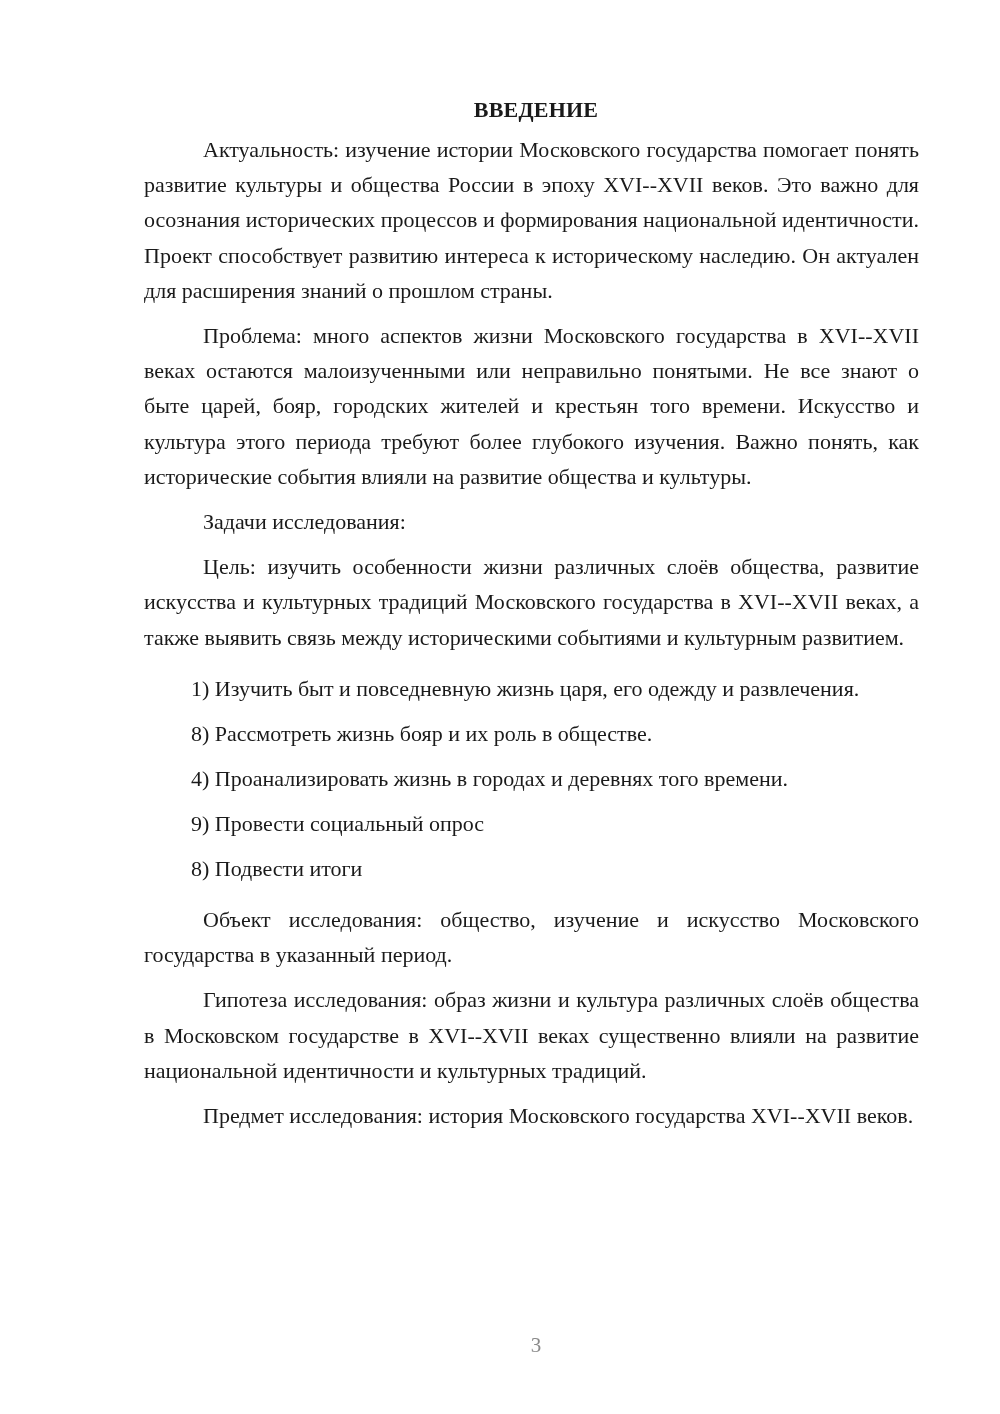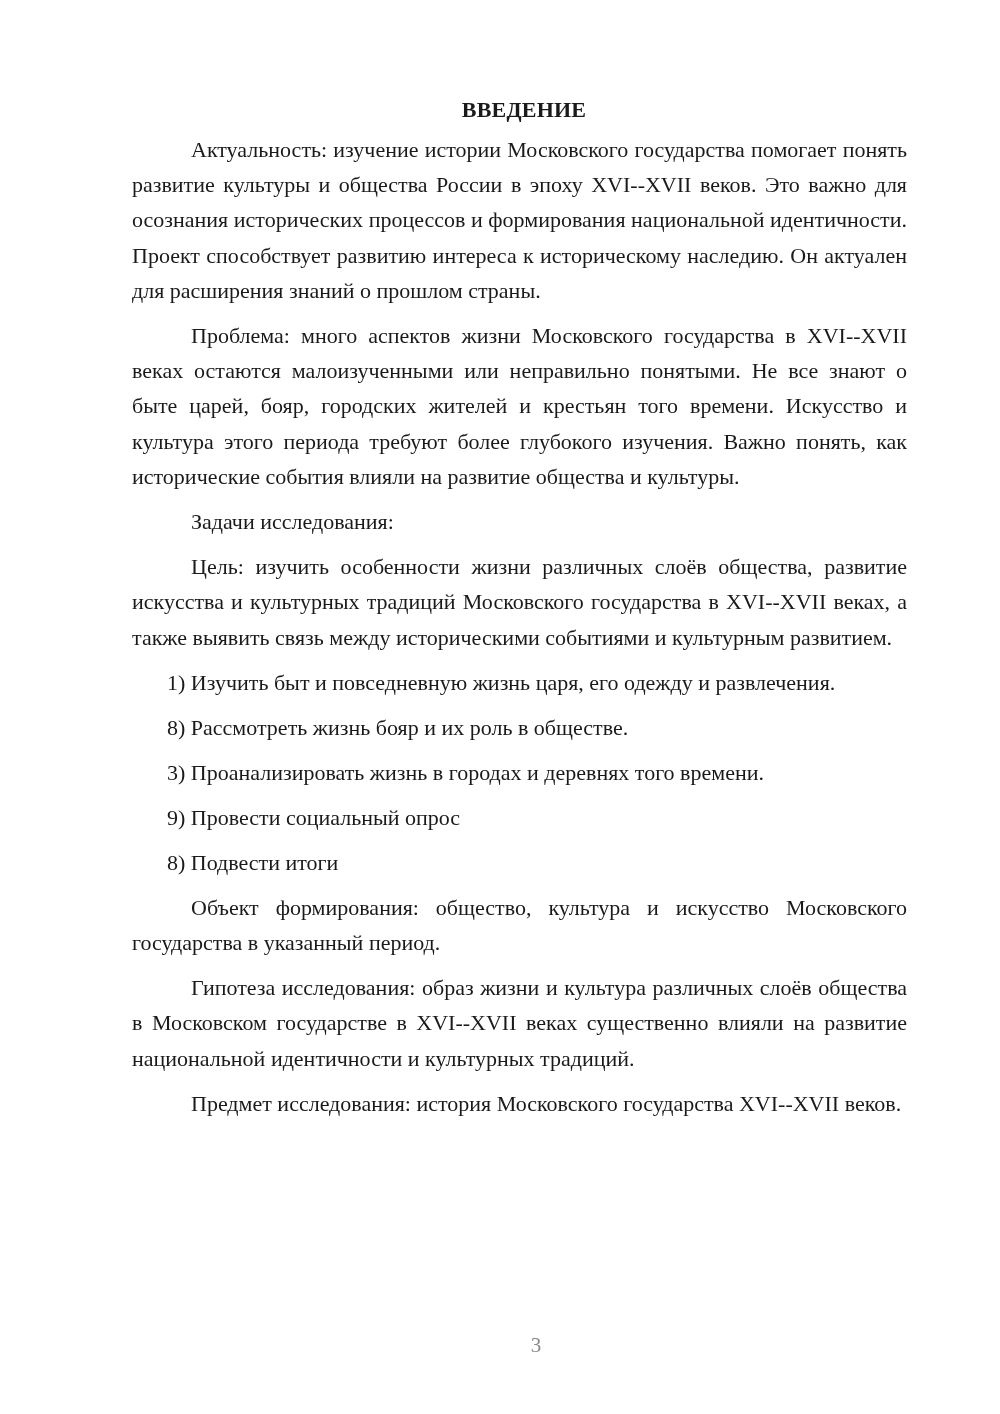--- a/index.html
+++ b/index.html
@@ -10,21 +10,21 @@
     body {
       width: 1000px;
       height: 1414px;
       position: relative;
       overflow: hidden;
       font-family: "Liberation Serif", "DejaVu Serif", serif;
       color: #1a1a1a;
     }
     .page {
       position: absolute;
-      left: 132px;
+      left: 144px;
       top: 92px;
       width: 784px;
     }
     .title {
       text-align: center;
       font-weight: bold;
       font-size: 22px;
       line-height: 36px;
       margin: 0 0 4px 0;
       letter-spacing: 0.2px;
@@ -33,21 +33,21 @@
       font-size: 22px;
       line-height: 35.2px;
       text-align: justify;
       text-align-last: left;
       text-indent: 59px;
       margin: 0 9px 10px 0;
     }
     .list {
       list-style: none;
       padding: 0;
-      margin: 4px;
+      margin: 16px;
     }
     .list-item {
       font-size: 22px;
       line-height: 35.2px;
       padding-left: 31px;
       margin: 0 0 9.8px 0;
       white-space: nowrap;
     }
     .page-number {
       position: absolute;
@@ -72,25 +72,25 @@
 
   <p class="para">Проблема: много аспектов жизни Московского государства в XVI--XVII веках остаются малоизученными или неправильно понятыми. Не все знают о быте царей, бояр, городских жителей и крестьян того времени. Искусство и культура этого периода требуют более глубокого изучения. Важно понять, как исторические события влияли на развитие общества и культуры.</p>
 
   <p class="para">Задачи исследования:</p>
 
   <p class="para">Цель: изучить особенности жизни различных слоёв общества, развитие искусства и культурных традиций Московского государства в XVI--XVII веках, а также выявить связь между историческими событиями и культурным развитием.</p>
 
   <ul class="list">
     <li class="list-item">1) Изучить быт и повседневную жизнь царя, его одежду и развлечения.</li>
     <li class="list-item">8) Рассмотреть жизнь бояр и их роль в обществе.</li>
-    <li class="list-item">3) Проанализировать жизнь в городах и деревнях того времени.</li>
+    <li class="list-item">4) Проанализировать жизнь в городах и деревнях того времени.</li>
     <li class="list-item">9) Провести социальный опрос</li>
     <li class="list-item">8) Подвести итоги</li>
   </ul>
 
-  <p class="para">Объект формирования: общество, культура и искусство Московского государства в указанный период.</p>
+  <p class="para">Объект исследования: общество, изучение и искусство Московского государства в указанный период.</p>
 
   <p class="para">Гипотеза исследования: образ жизни и культура различных слоёв общества в Московском государстве в XVI--XVII веках существенно влияли на развитие национальной идентичности и культурных традиций.</p>
 
   <p class="para">Предмет исследования: история Московского государства XVI--XVII веков.</p>
 </div>
 
 <div class="page-number">3</div>
 
 </body></html>

